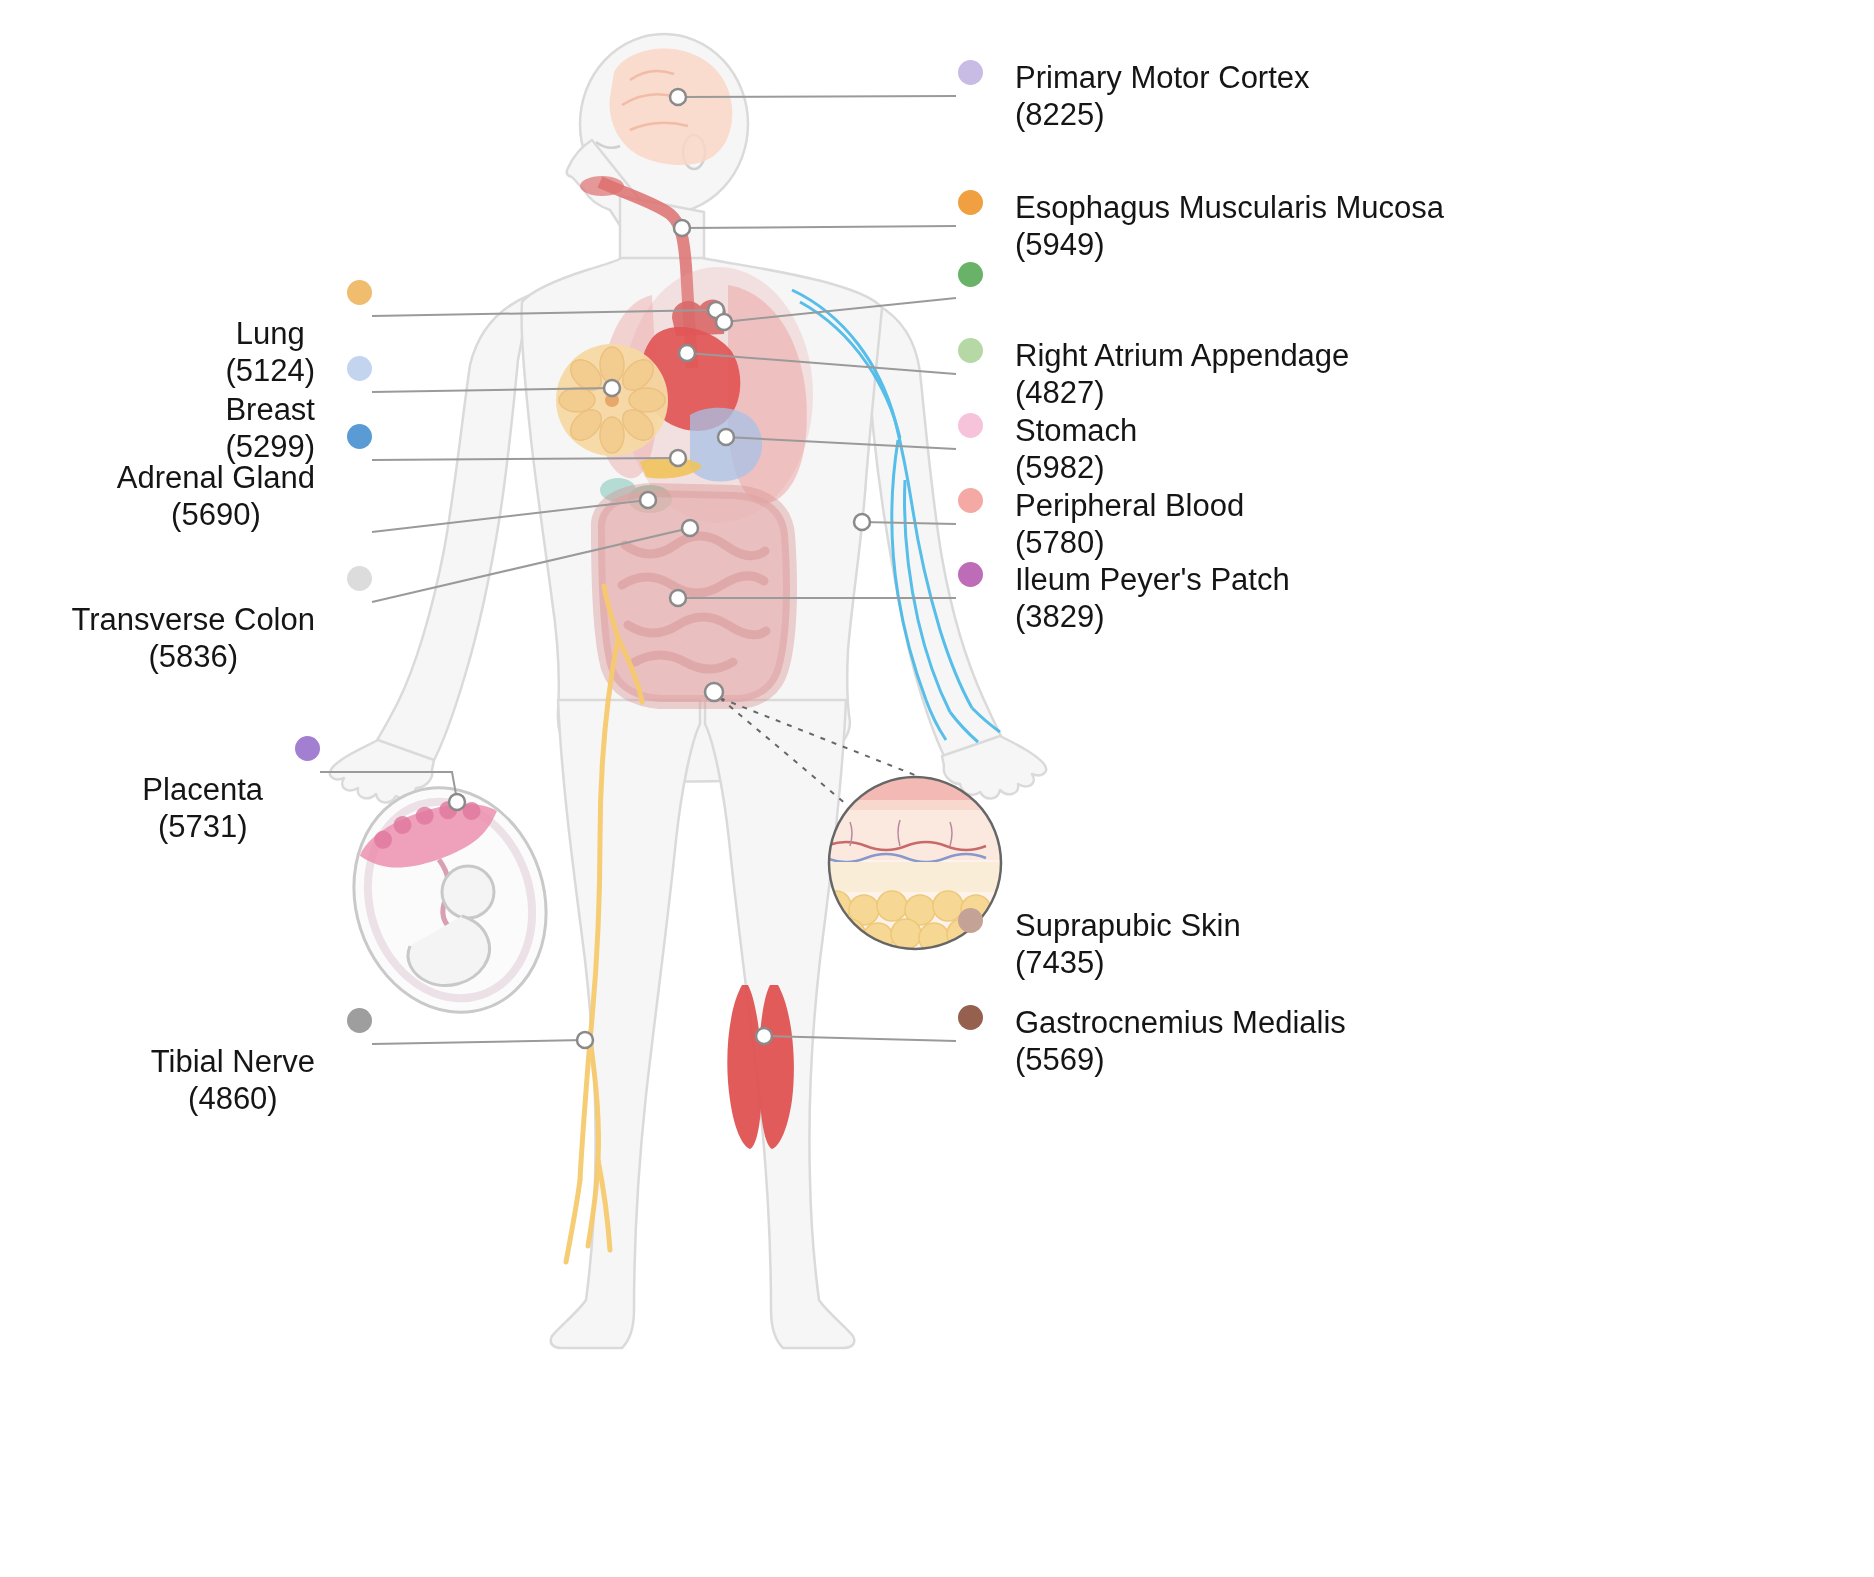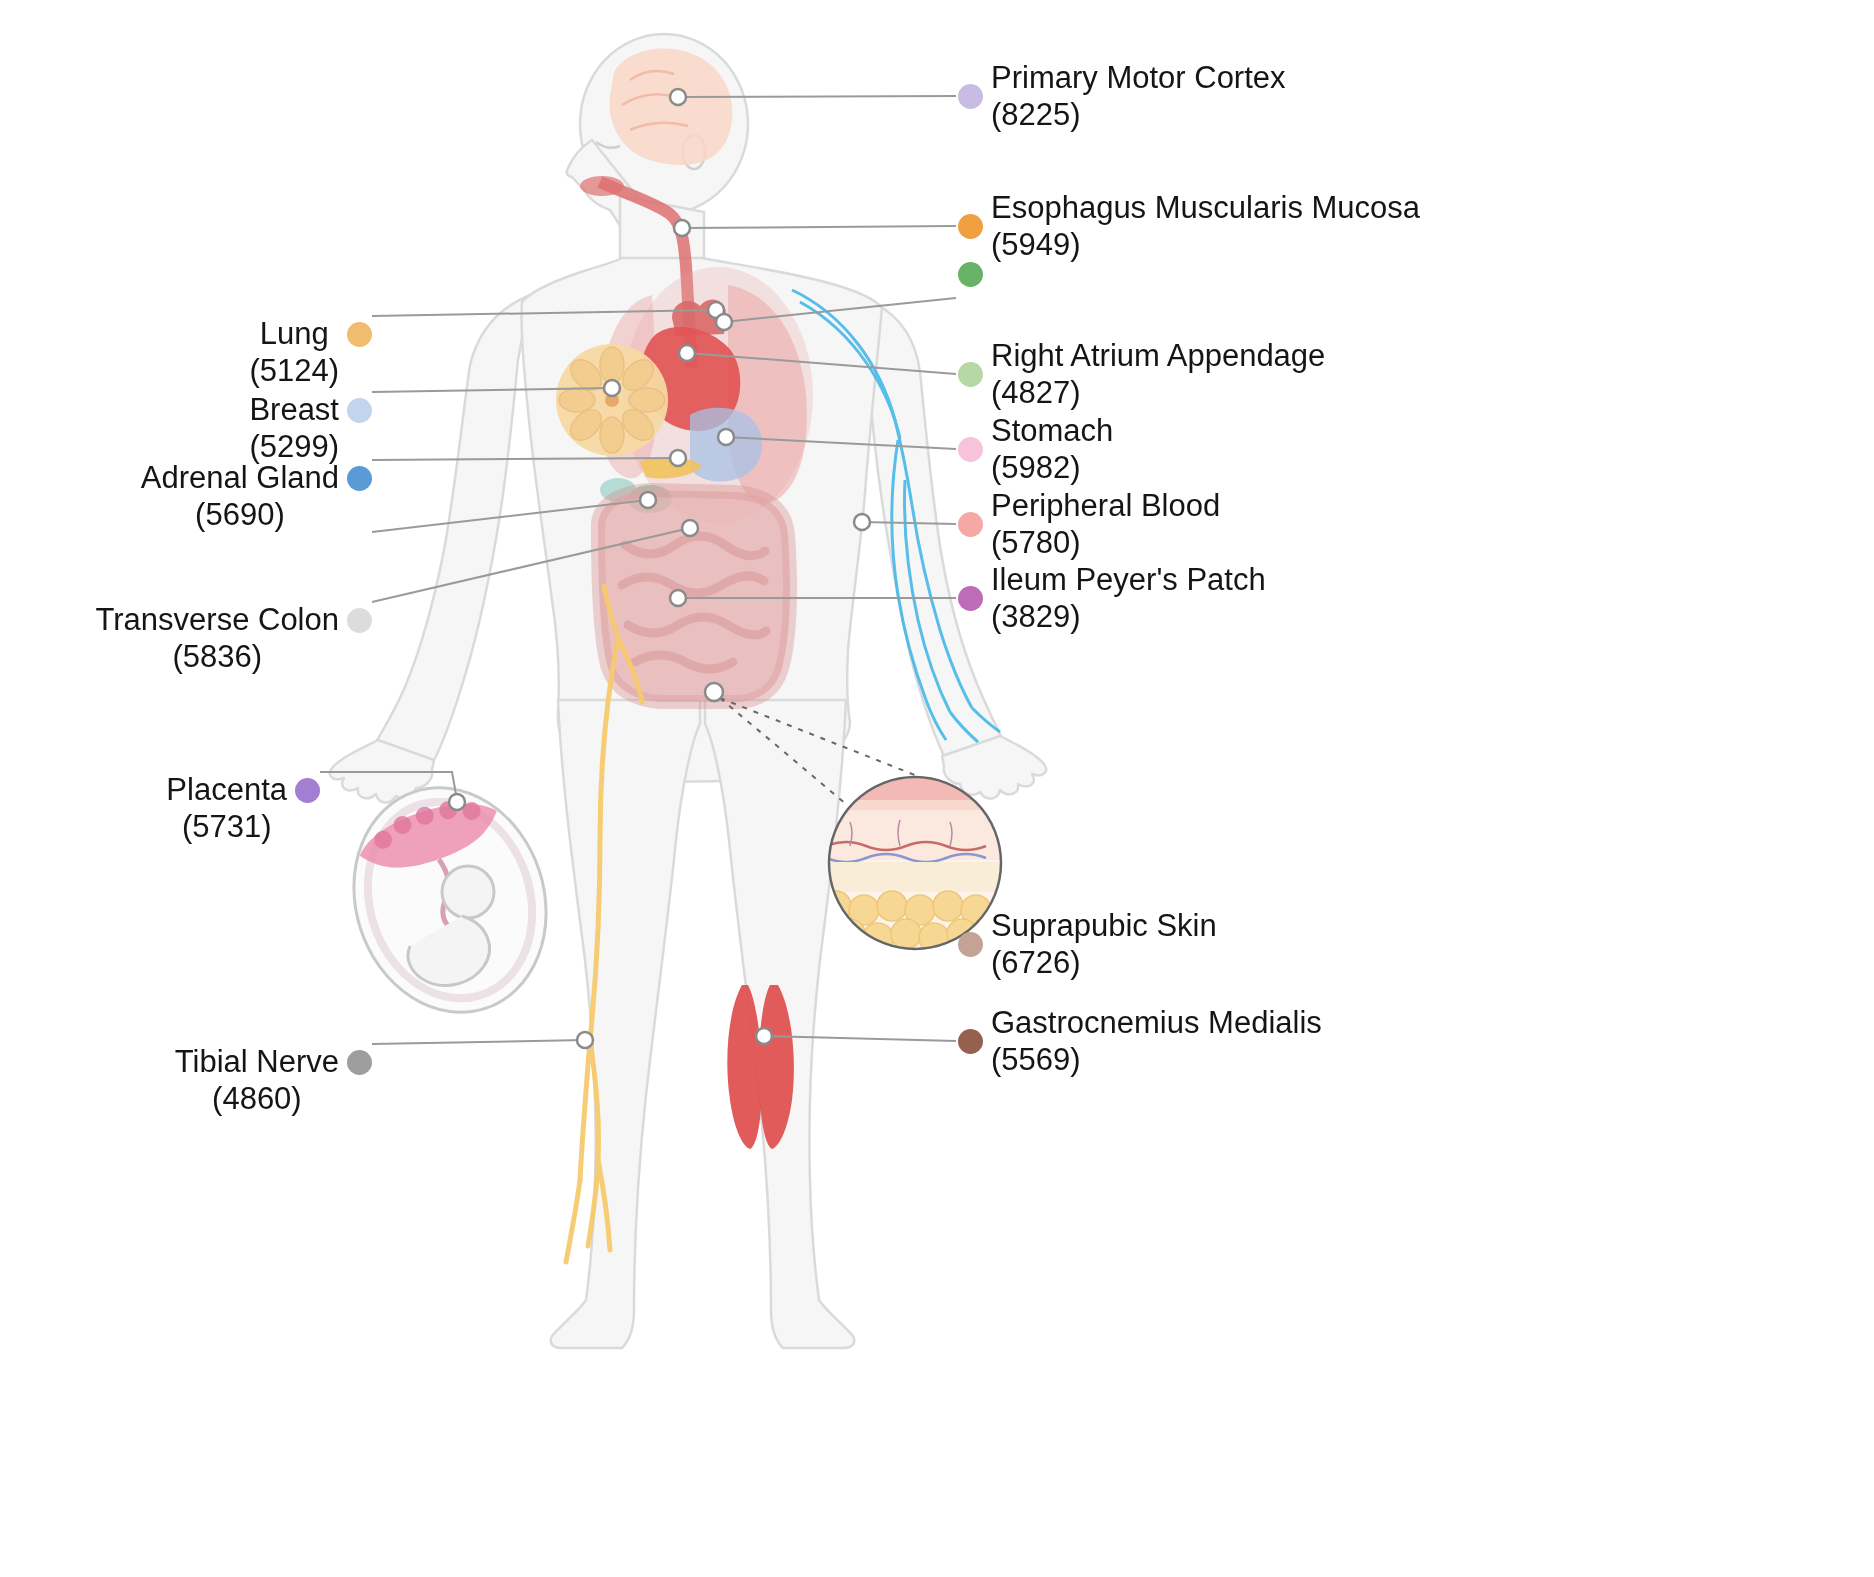--- a/index.html
+++ b/index.html
@@ -1,19 +1,19 @@
 <!DOCTYPE html>
 <html><head>
 <meta charset="utf-8">
 <style>
   html,body{margin:0;padding:0;background:#ffffff;}
   .stage{position:relative;width:1874px;height:1577px;background:#ffffff;overflow:hidden;
          font-family:"Liberation Sans",sans-serif;color:#151515;}
   svg.diagram{position:absolute;left:0;top:0;}
-  .label{position:absolute;display:flex;align-items:center;gap:8px;font-size:31px;}
+  .label{position:absolute;display:flex;align-items:flex-start;gap:32px;font-size:31px;}
   .label .ltext{display:block;}
   .label .lname,.label .lcount{line-height:1.18;white-space:nowrap;}
   .label.left{left:20px;width:352px;justify-content:flex-end;}
   .label.left .ltext{text-align:center;margin-top:36px;}
   .label.right{left:958px;}
   .label.placenta{width:300px;}
   .dot{width:25px;height:25px;border-radius:50%;flex:0 0 auto;background:#ccc;}
 </style>
 </head>
 <body>
@@ -314,21 +314,21 @@
   <span class="dot" style="background-color: rgb(191, 108, 184);"></span>
   <div class="ltext">
         <div class="lname">Ileum Peyer's Patch</div>
   <div class="lcount">(3829)</div>
       </div>
 </div>
 <div class="label right" style="top:908px">
   <span class="dot" style="background-color: rgb(196, 162, 149);"></span>
   <div class="ltext">
         <div class="lname">Suprapubic Skin</div>
-  <div class="lcount">(6726)</div>
+  <div class="lcount">(7435)</div>
       </div>
 </div>
 <div class="label right" style="top:1005px">
   <span class="dot" style="background-color: rgb(150, 96, 79);"></span>
   <div class="ltext">
         <div class="lname">Gastrocnemius Medialis</div>
   <div class="lcount">(5569)</div>
       </div>
 </div>
 

